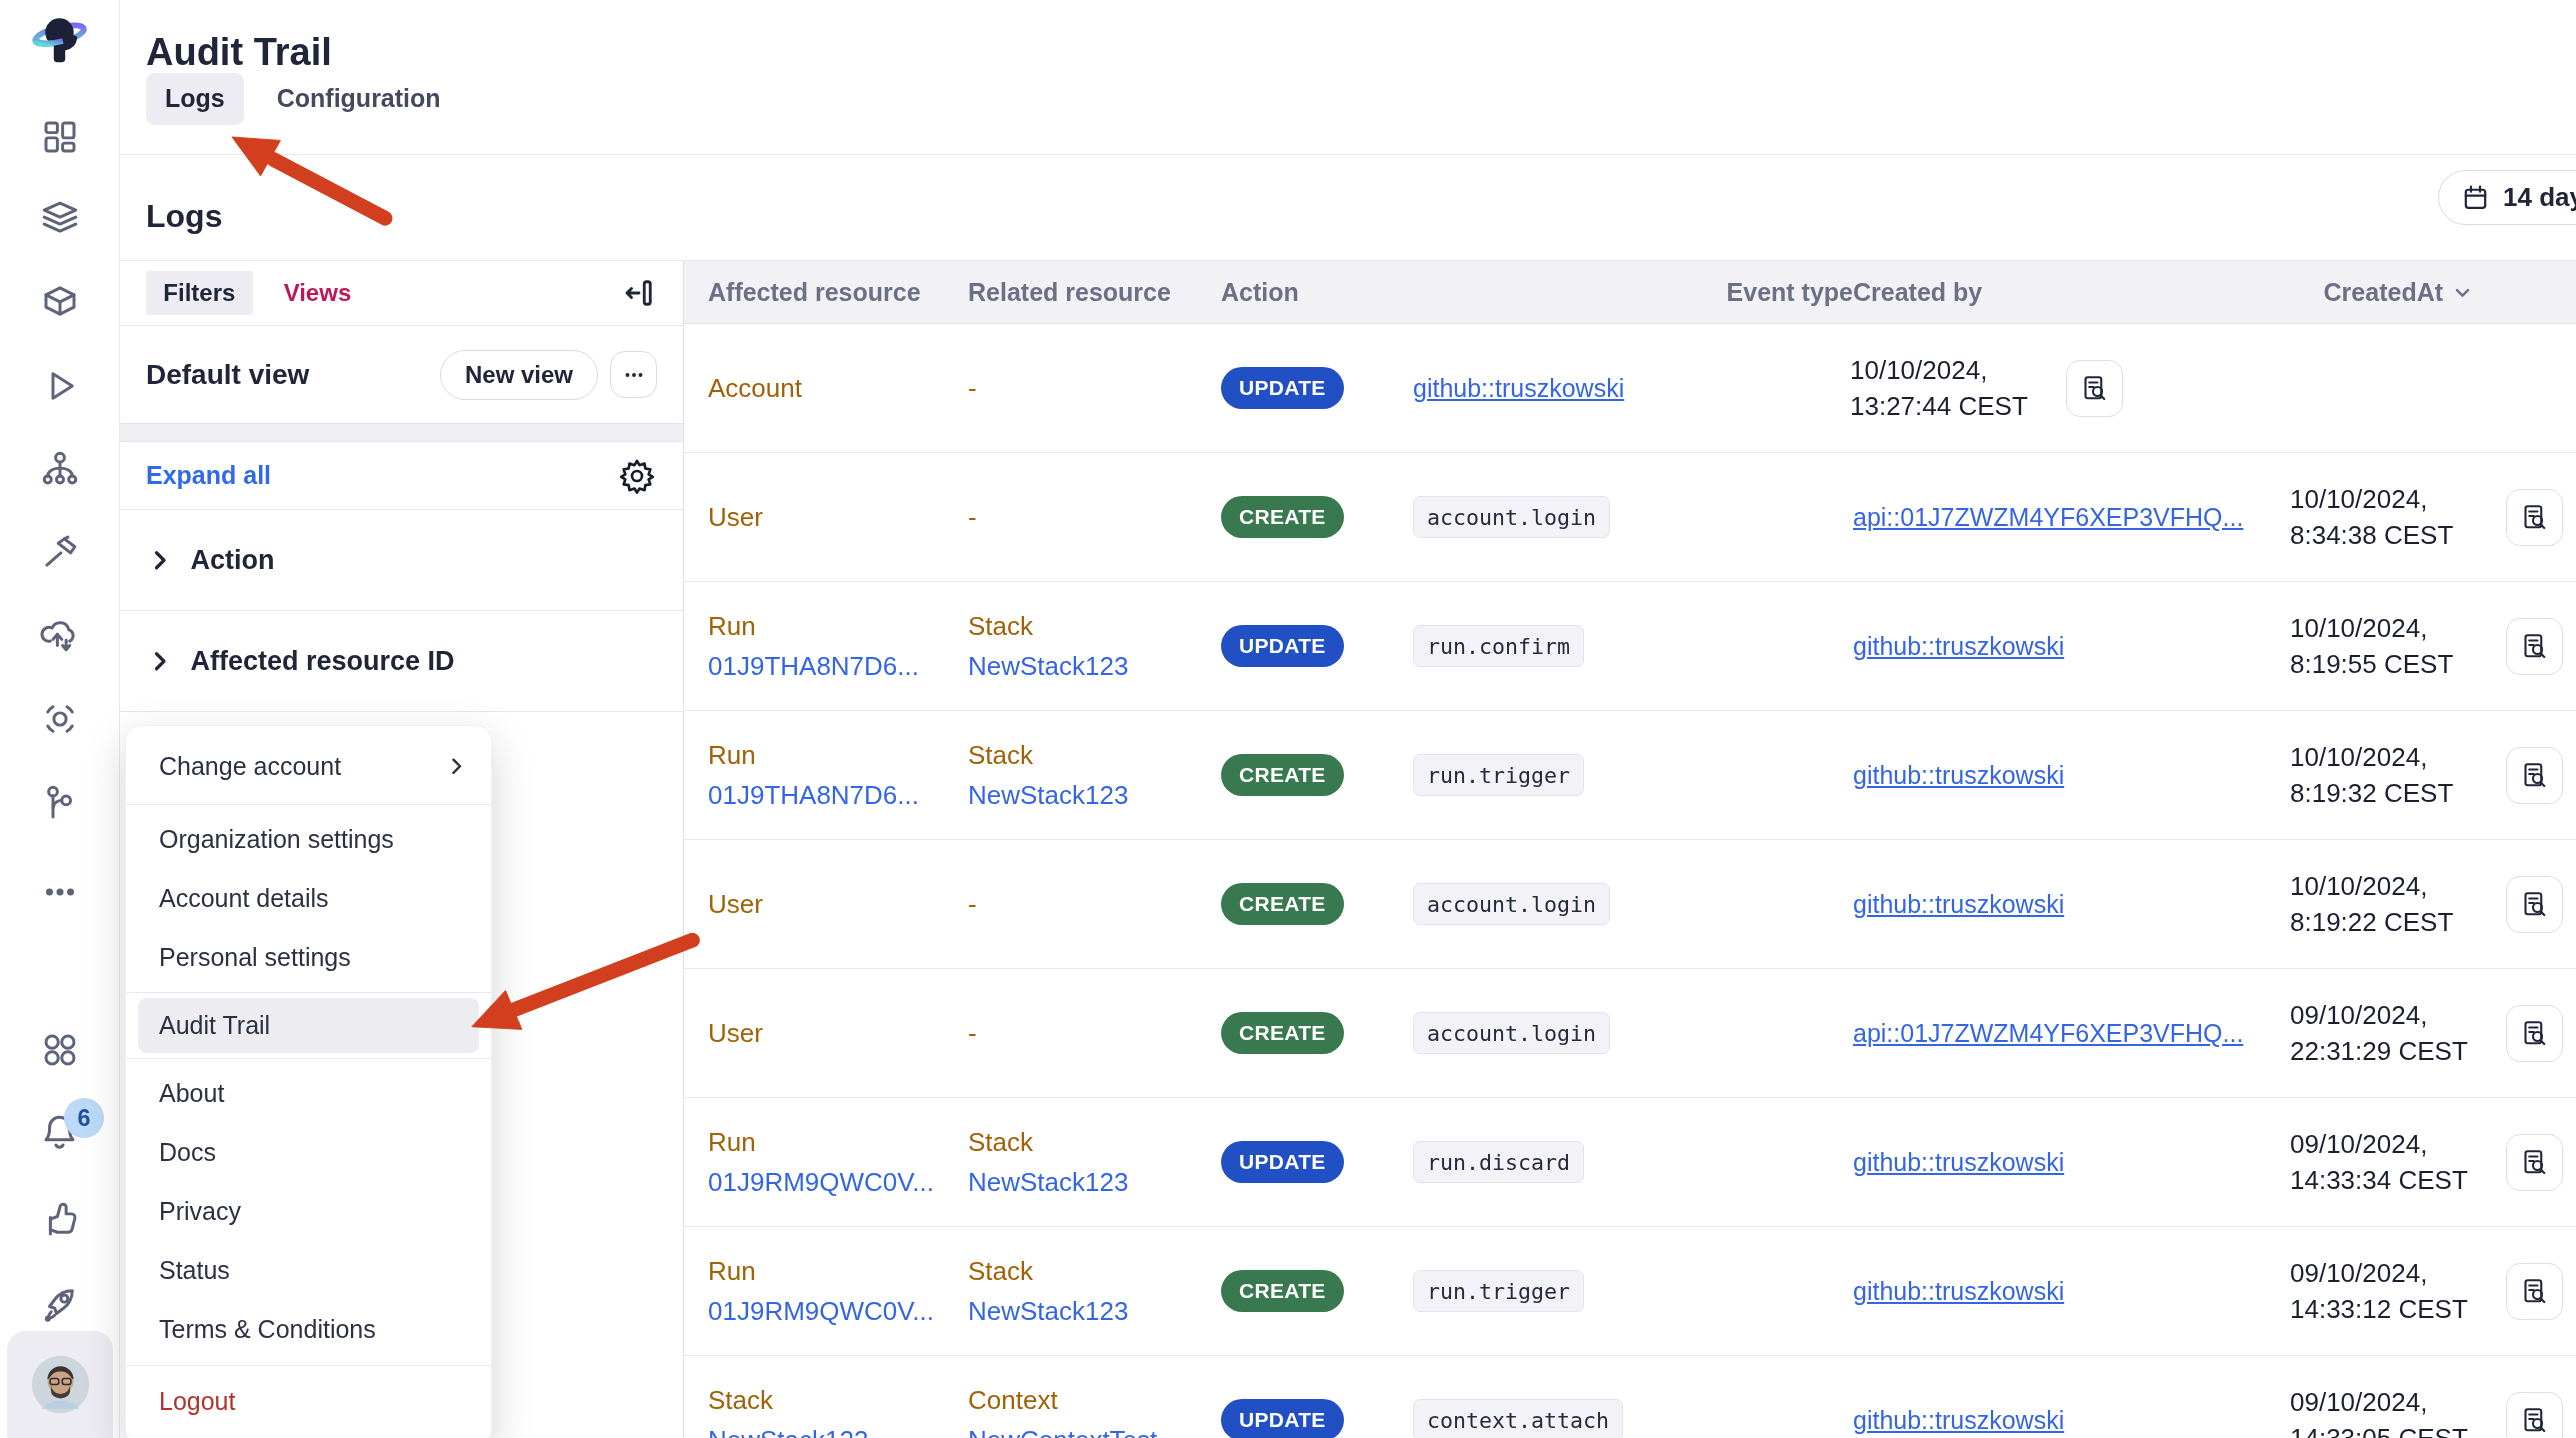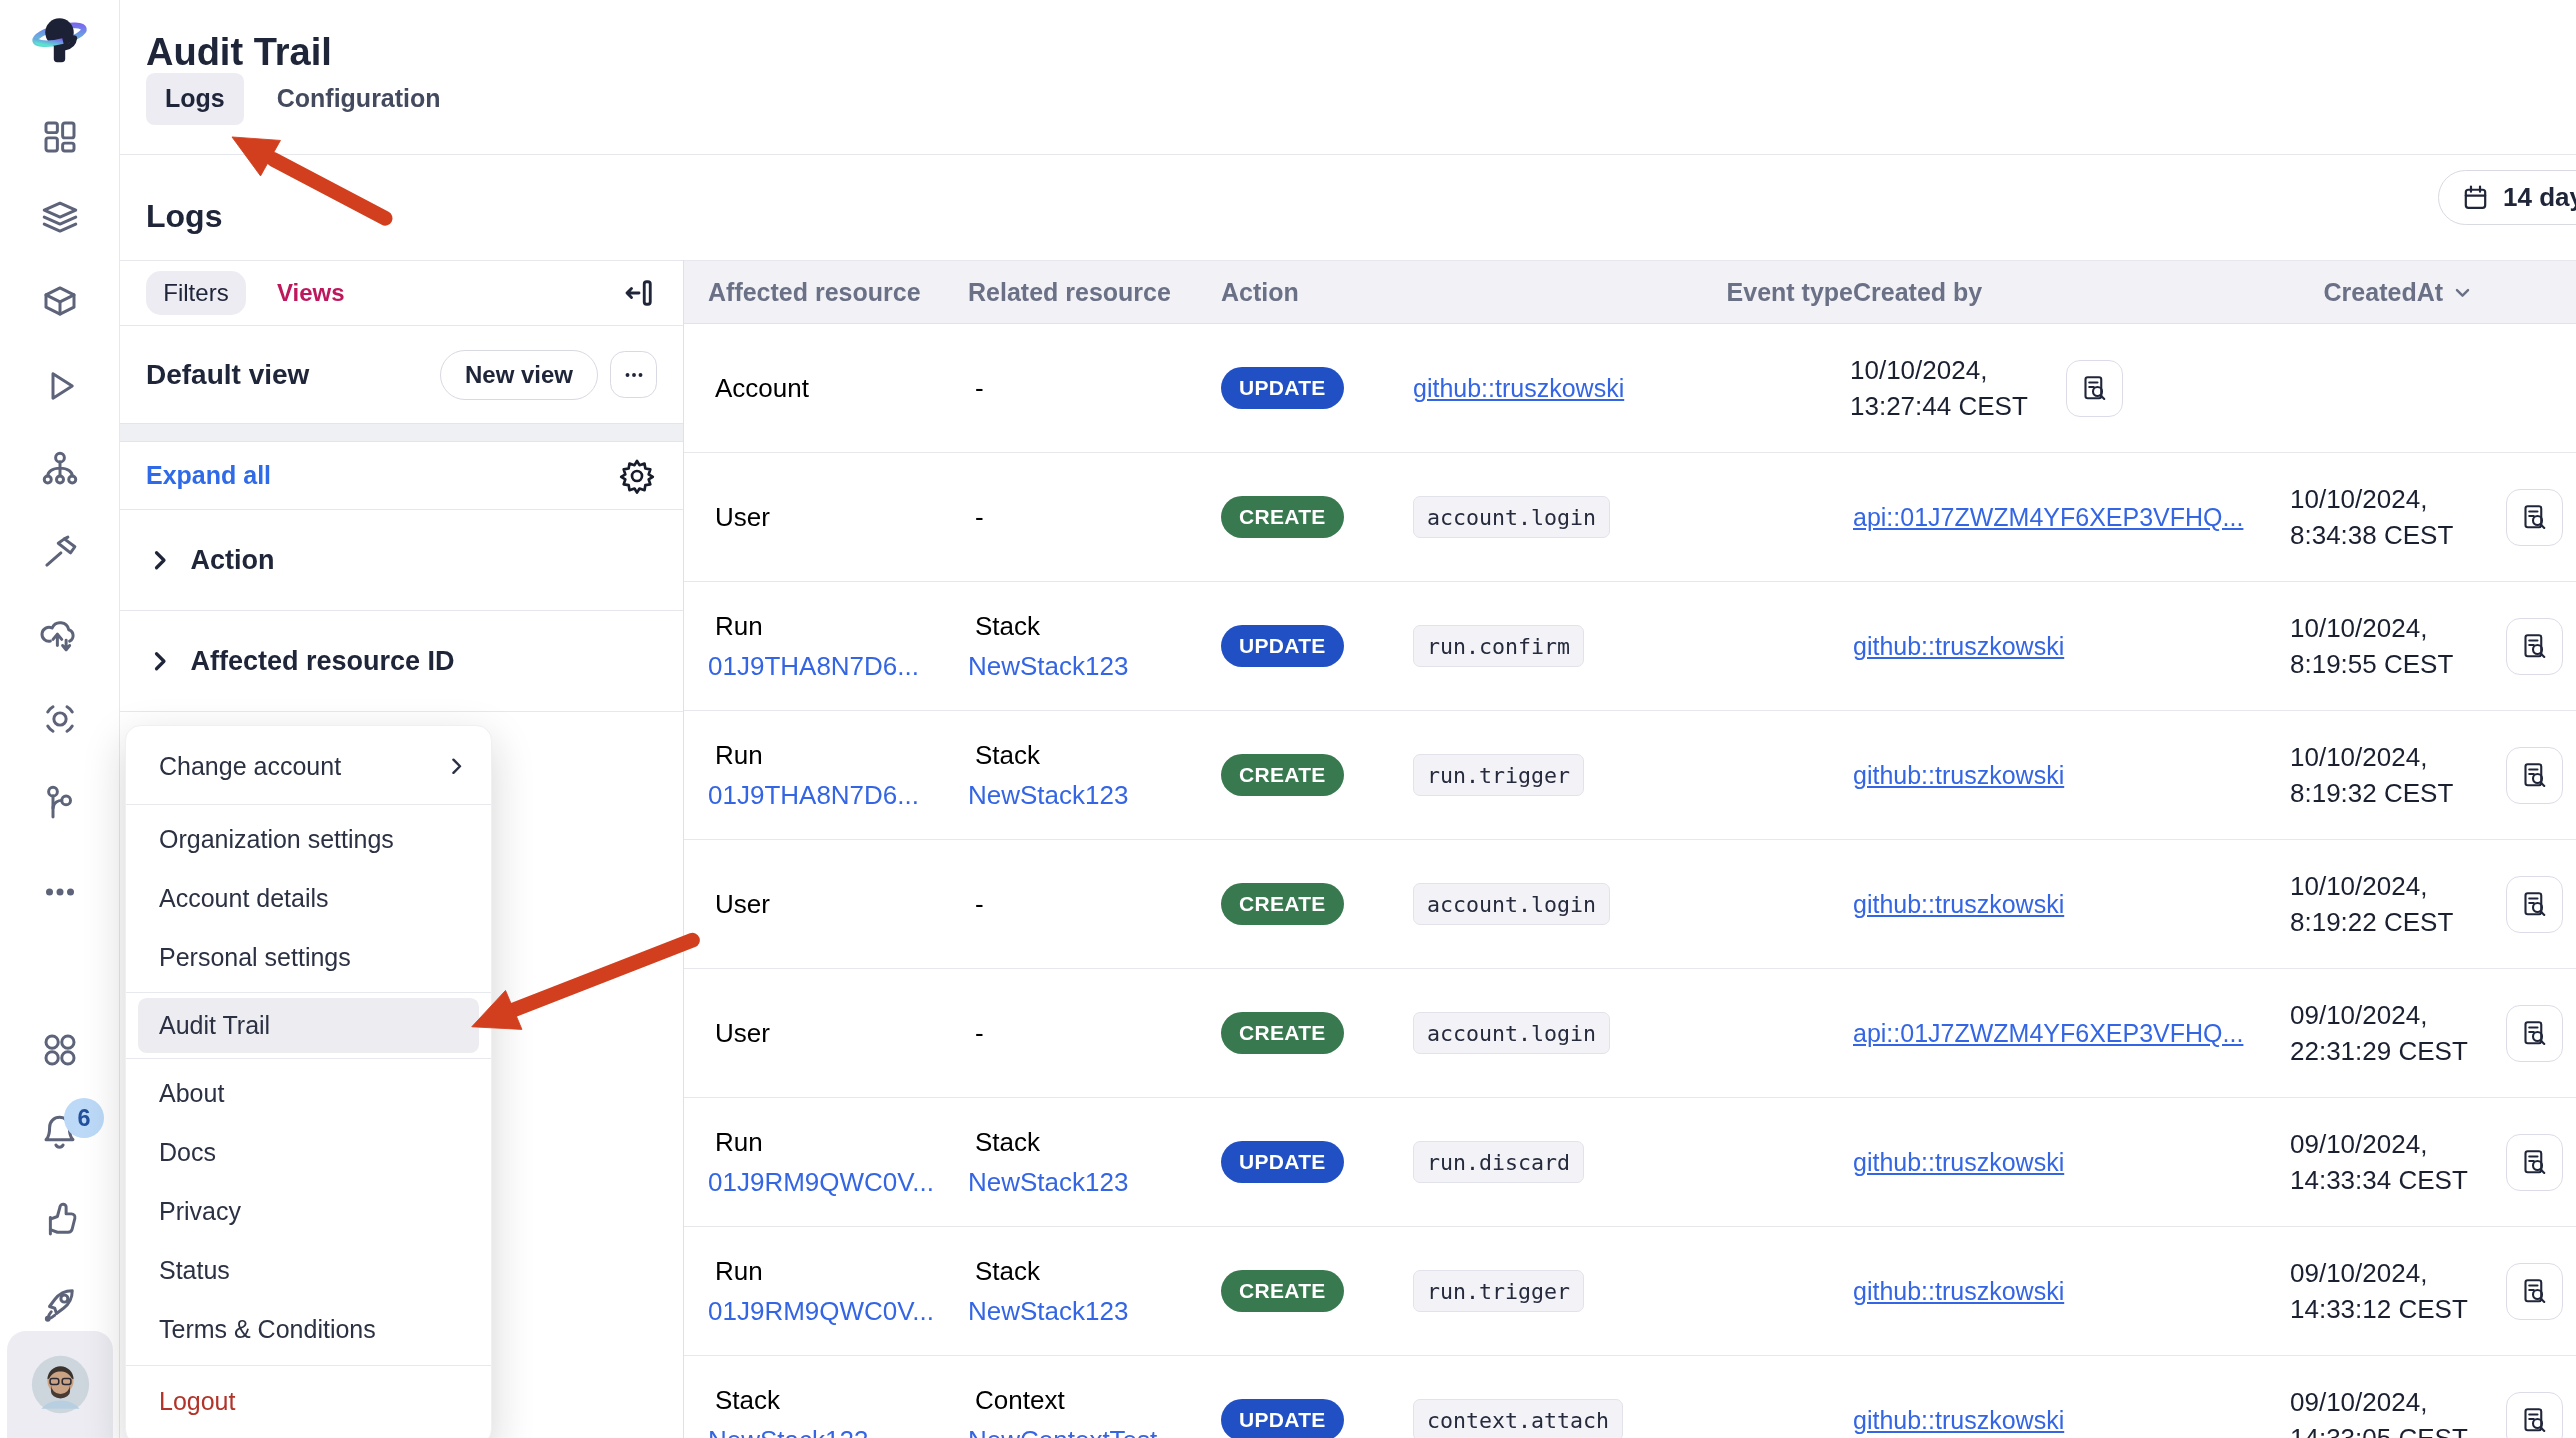--- a/index.html
+++ b/index.html
@@ -26,21 +26,21 @@
   .tab-inactive{font-size:25px;font-weight:600;color:#434a5e;padding:11.3px 0;}
   .hline1{position:absolute;left:120px;right:0;top:154px;height:0.9px;background:#e7e8ee;}
   .logs-h2{position:absolute;left:146px;top:171px;font-size:32px;font-weight:700;color:#20263a;}
   .range-btn{position:absolute;left:2438px;top:170px;height:55px;width:182px;display:flex;align-items:center;
         gap:12px;padding:0 0 0 21px;background:#fff;border:1.7px solid #d8d9e2;border-radius:28px;
         font-size:26px;font-weight:700;color:#20263a;}
 
   
   .fpanel{position:absolute;left:120px;top:260px;width:563px;bottom:0;border-right:0.9px solid #dfe0e8;background:#fff;}
   .frow1{height:64px;display:flex;align-items:center;padding:0 26px;border-bottom:0.9px solid #e7e8ee;border-top:0.9px solid #e7e8ee;}
-  .fpill{background:#ececf2;border-radius:15px;padding:7.8px 17.3px;font-size:24px;font-weight:400;color:#20263a;cursor:pointer;}
+  .fpill{background:#ececf2;border-radius:2px;padding:7.8px 17.3px;font-size:24px;font-weight:700;color:#20263a;cursor:pointer;}
   .fviews{margin-left:31px;font-size:24px;font-weight:600;color:#be185d;cursor:pointer;}
   .fcollapse{margin-left:auto;cursor:pointer;}
   .frow2{height:97px;display:flex;align-items:center;padding:0 26px;}
   .fview-name{font-size:28px;font-weight:700;color:#20263a;}
   .newview-btn{margin-left:auto;height:50px;padding:0 24px;border:1.7px solid #d8d9e2;border-radius:25px;
         background:#fff;font-size:24px;font-weight:700;color:#20263a;text-align:right;}
   .dots-btn{margin-left:12px;height:47px;width:47px;border:1.7px solid #d8d9e2;border-radius:14.7px;background:#fff;
         display:flex;align-items:center;justify-content:center;}
   .fstrip{height:17.3px;background:#eff0f4;border-top:0.9px solid #e3e4ec;border-bottom:0.9px solid #e3e4ec;}
   .frow3{height:67px;display:flex;align-items:center;padding:0 26px;border-bottom:0.9px solid #e7e8ee;}
@@ -57,21 +57,21 @@
         display:flex;align-items:center;font-size:25px;font-weight:600;color:#6a7085;}
   .trow{height:128px;display:flex;align-items:center;border-bottom:0.9px solid #e7e8ee;background:#fff;}
   .cell{flex:none;display:flex;flex-direction:column;justify-content:center;}
   .c1{width:260px;padding-left:24px;}
   .c2{width:253px;}
   .c3{width:192px;}
   .c4{width:440px;text-align:right;}
   .c5{width:437px;}
   .c6{width:216px;}
   .c7{width:95px;align-items:flex-start;}
-  .rtype{font-size:26px;color:#000000;line-height:40px;margin-left:7px;}
+  .rtype{font-size:26px;color:#a16207;line-height:40px;}
   .rlink{font-size:26px;color:var(--link,#3365e4);line-height:40px;}
   .rlink:empty{display:none;}
   .badge{display:inline-block;align-self:flex-start;color:#fff;font-size:21px;font-weight:700;
         letter-spacing:0.3px;padding:8.7px 18px;border-radius:865px;}
   .badge-blue{background:var(--update_badge,#2150c4);}
   .badge-green{background:var(--create_badge,#38794f);}
   .chip{align-self:flex-start;font-family:"DejaVu Sans Mono","Liberation Mono",monospace;font-size:21.6px;
         color:#252b3d;background:#f3f3f7;border:0.9px solid #e2e2ea;border-radius:7px;padding:7.8px 13px;}
   .cb-link{font-size:25px;color:var(--link,#3365e4);text-decoration:underline;}
   .ts{display:flex;flex-direction:column;font-size:26px;color:#1a2030;line-height:36px;}

